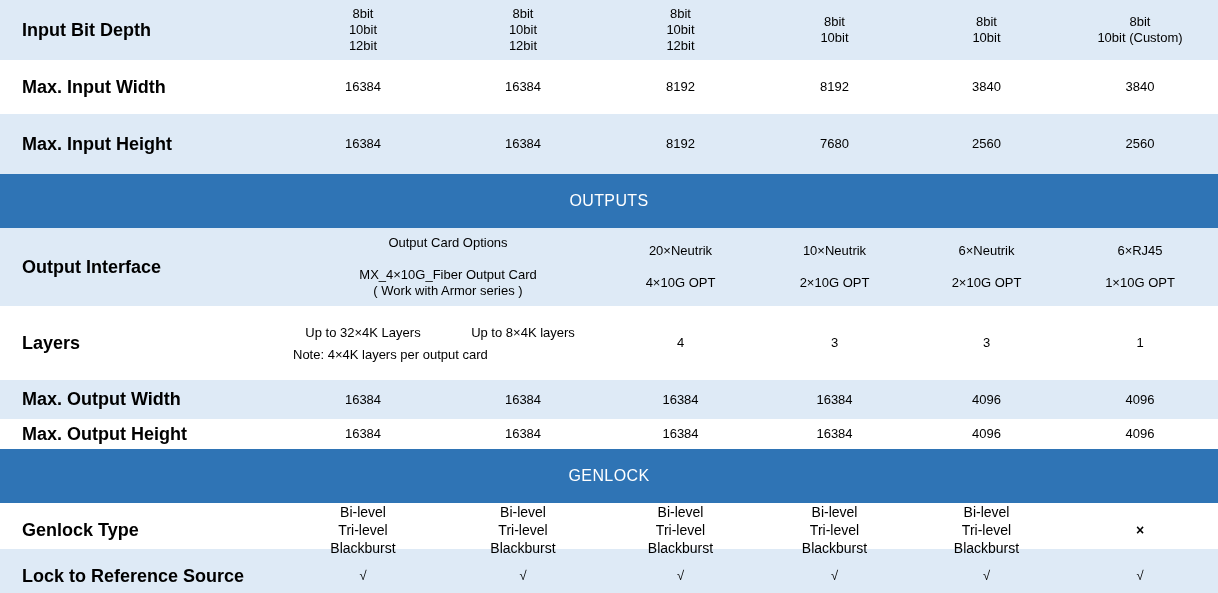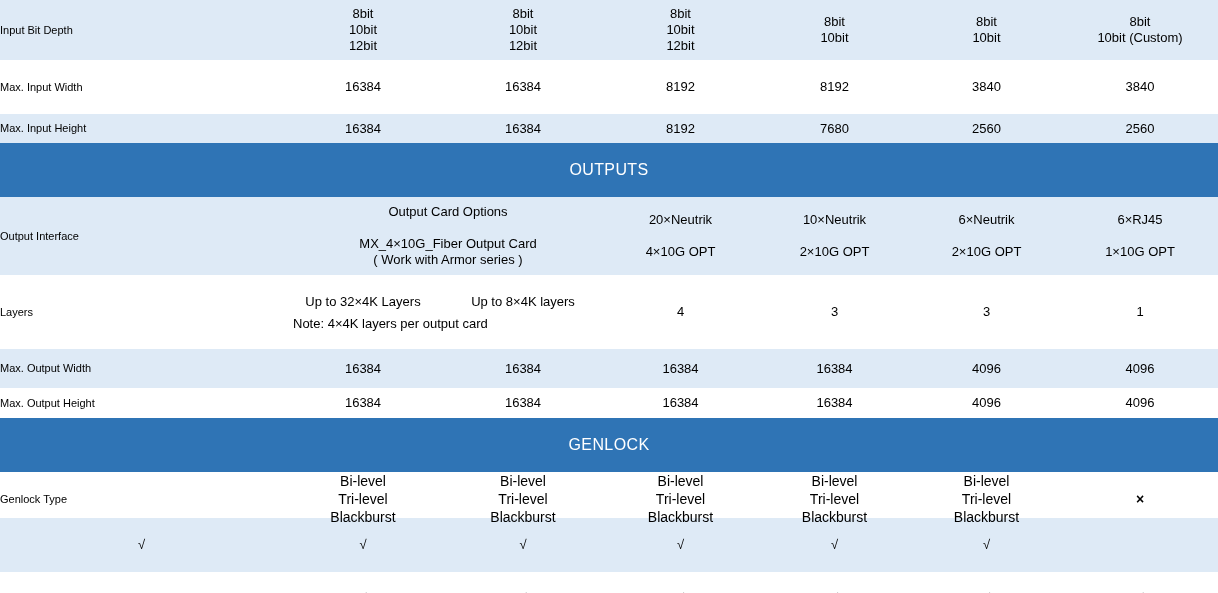--- a/index.html
+++ b/index.html
@@ -1,26 +1,26 @@
 <!DOCTYPE html>
 <html style="--section-bg: #2F74B5; --section-text: #FFFFFF; --shaded-row-bg: #DEEAF6; --plain-row-bg: #FFFFFF; --text-color: #000000;"><head>
 <meta charset="utf-8">
 <style>
   html,body{margin:0;padding:0;background:#fff;}
   body{font-family:"Liberation Sans",sans-serif;color:#000;}
   .spec-table{width:1218px;height:593px;overflow:hidden;background:var(--plain-row-bg,#fff);}
   .row{display:grid;grid-template-columns:283px 160px 160px 155px 153px 151px 156px;align-items:center;}
   .shaded{background:var(--shaded-row-bg,#DEEAF6);}
-  .label{font-weight:normal;font-size:11px;text-align:left;line-height:15px;}
+  .label{font-weight:bold;font-size:18px;padding-left:22px;text-align:left;line-height:15px;}
   .cell{text-align:center;font-size:13px;line-height:16px;white-space:pre-line;}
   .section{display:flex;align-items:center;justify-content:center;
            background:var(--section-bg,#2F74B5);color:var(--section-text,#fff);
            font-size:16px;letter-spacing:.4px;}
   
-  .h60{height:60px}.h43{height:54px}.h44{height:29px}.h78{height:78px}
+  .h60{height:60px}.h43{height:54px}.h44{height:60px}.h78{height:78px}
   .h67{height:74px}.h41{height:39px}.h42{height:30px}.h46{height:46px}
   
   .span2{grid-column:2 / span 2;}
   .left-block{text-align:center;padding-left:10px;font-size:13px;line-height:16px;white-space:pre-line;}
   
   .layers-block{display:flex;flex-direction:column;}
   .layers-line{display:flex;}
   .layers-line span{flex:1;text-align:center;font-size:13px;}
   .layers-note{text-align:left;padding-left:10px;margin-top:7px;font-size:13px;}
   
@@ -149,20 +149,21 @@
     <div class="cell">Bi-level
 Tri-level
 Blackburst</div>
     <div class="cell">Bi-level
 Tri-level
 Blackburst</div>
     <div class="cell cell-x">×</div>
   </div>
 
   <div class="row shaded h43">
+    <div class="label">Lock to Reference Source</div>
     <div class="cell check">√</div>
     <div class="cell check">√</div>
     <div class="cell check">√</div>
     <div class="cell check">√</div>
     <div class="cell check">√</div>
     <div class="cell check">√</div>
   </div>
 
   <div class="row h43">
     <div class="label">Lock to Internal Timing</div>

